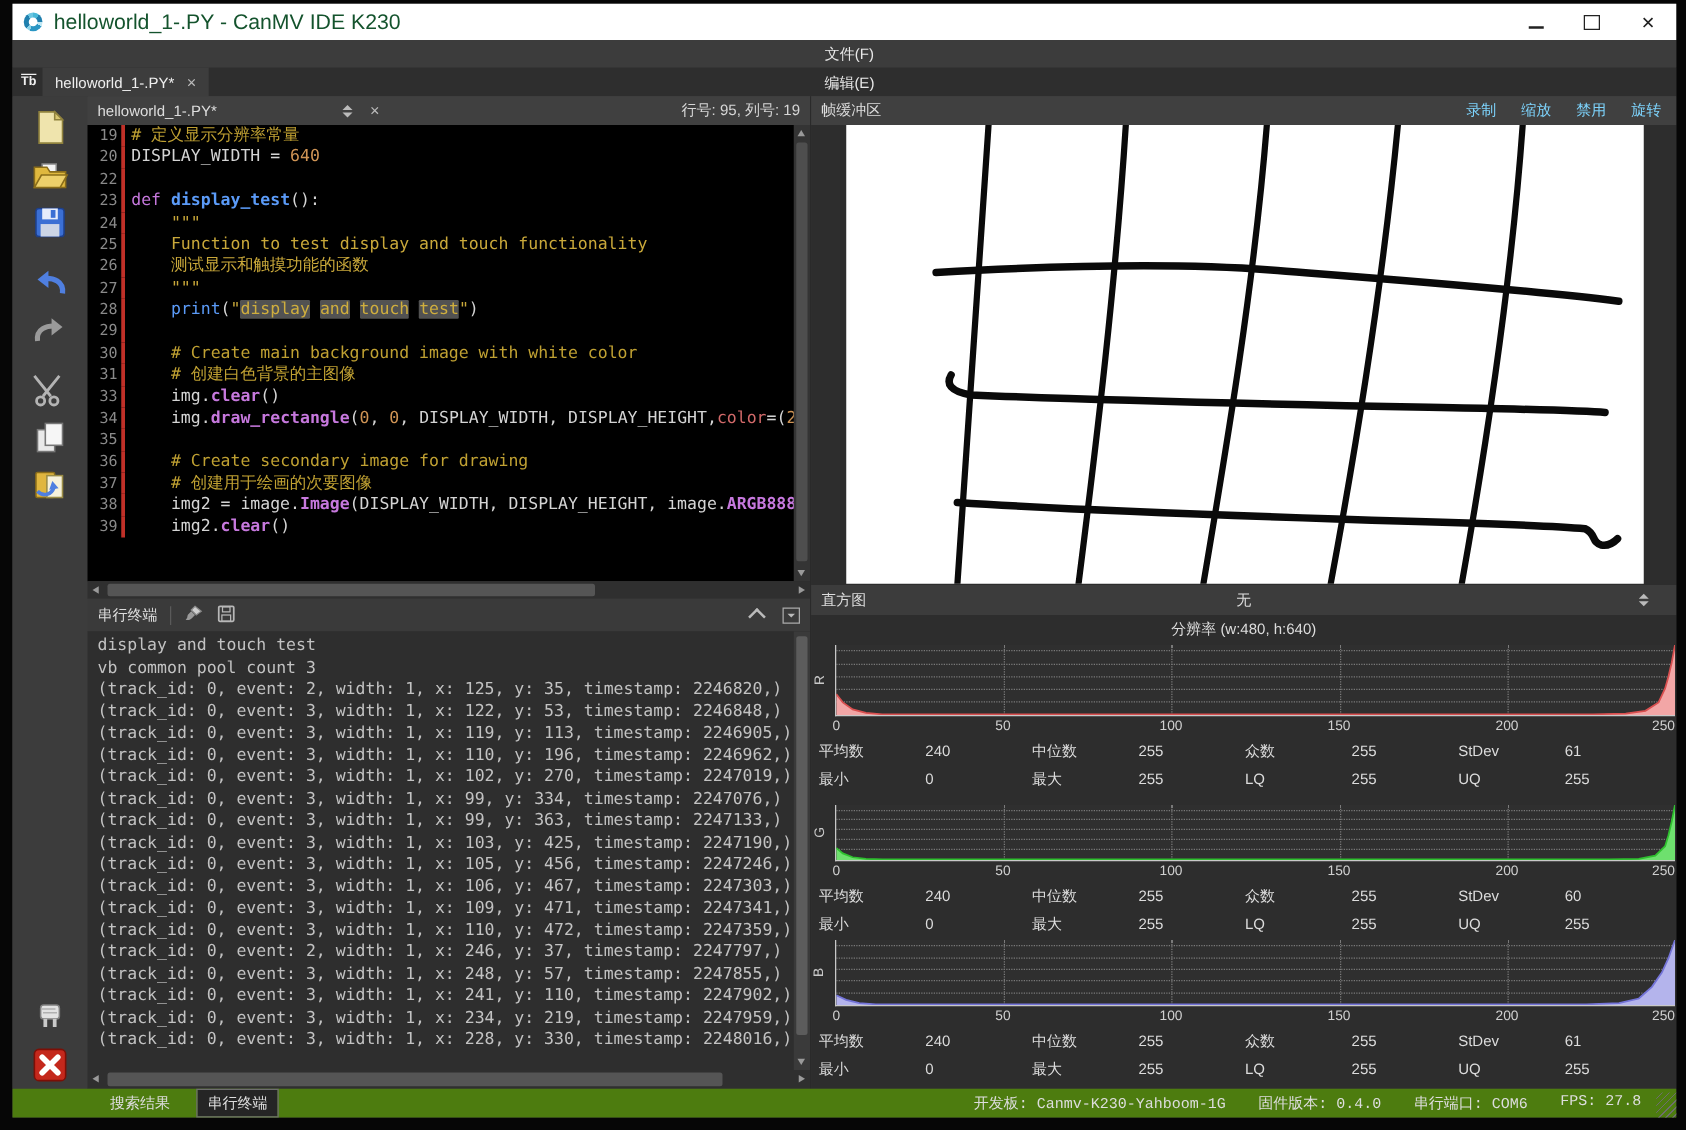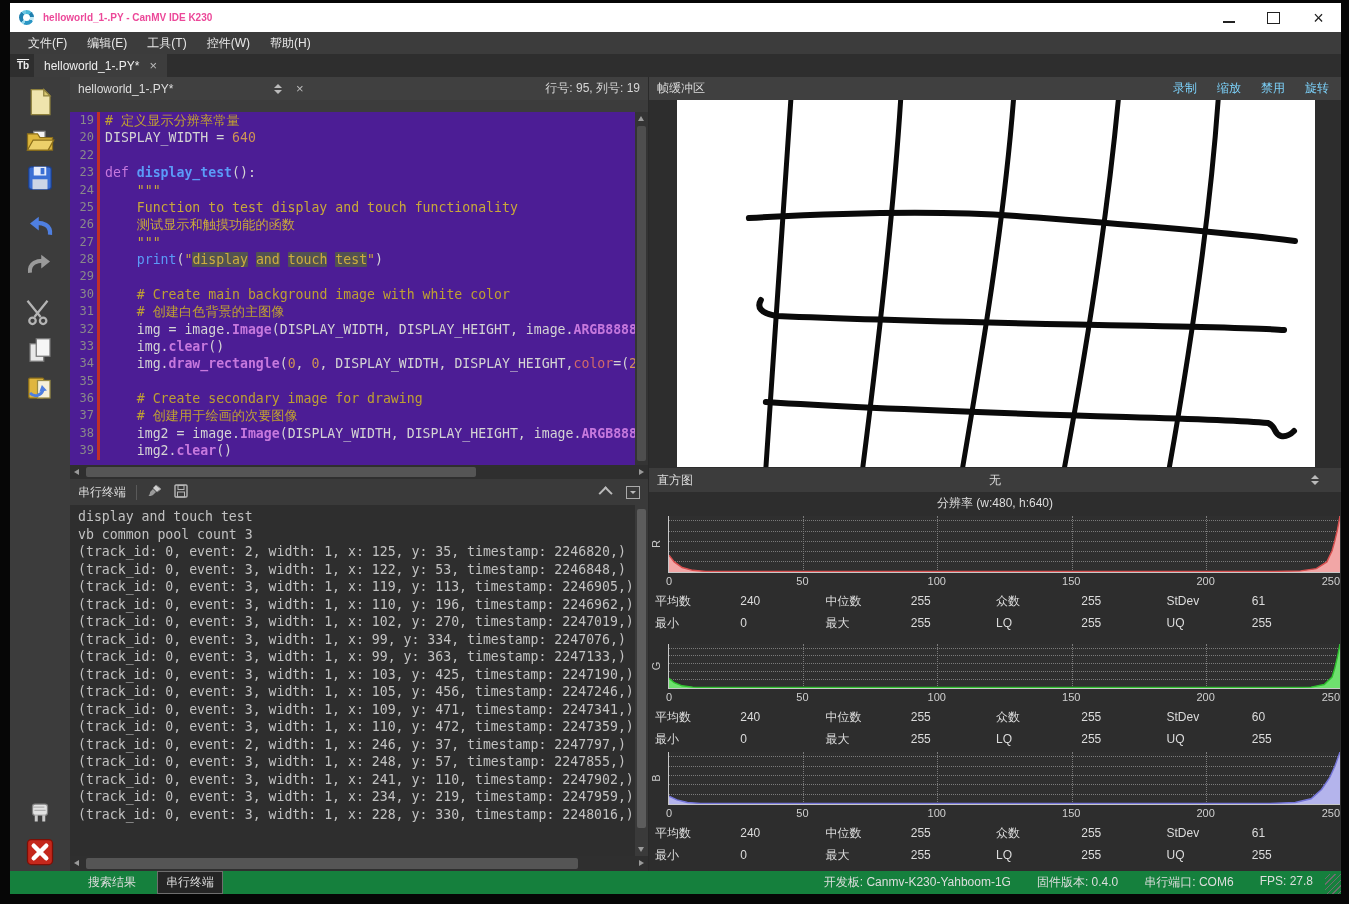--- a/index.html
+++ b/index.html
@@ -5,29 +5,29 @@
   html,body{margin:0;padding:0;}
   body{width:1349px;height:904px;background:#060606;overflow:hidden;position:relative;
        font-family:"Liberation Sans",sans-serif;-webkit-font-smoothing:antialiased;}
   .window{position:absolute;left:10px;top:3px;width:1331px;height:891px;background:#3c3c3c;}
 
   
   .titlebar{height:29px;background:#ffffff;display:flex;align-items:center;padding-left:9px;}
   .logo{width:15px;height:15px;border-radius:50%;position:relative;flex:none;margin-right:9px;
         background:conic-gradient(#49b8d8 0 40deg,#1f7fae 40deg 90deg,#bfe8f4 90deg 118deg,#2a96c4 118deg 200deg,#8fd4ea 200deg 228deg,#1f7fae 228deg 320deg,#6cc6e2 320deg);}
   .logo::after{content:"";position:absolute;inset:4px;background:#fff;border-radius:50%;}
-  .title{font-size:10px;color:#ec4899;font-weight:bold;}
+  .title{font-size:17px;color:#14532d;}
   .win-controls{margin-left:auto;display:flex;height:100%;}
   .wc{width:45px;display:flex;align-items:center;justify-content:center;cursor:default;}
   .min-glyph{width:12px;height:0;border-top:2px solid #222;margin-top:8px;}
   .max-glyph{width:11px;height:10px;border:1.5px solid #222;}
   .close-glyph{font-size:18px;color:#222;line-height:18px;}
 
   
-  .menubar{height:22px;background:#3c3c3c;display:flex;align-items:center;padding-left:8px;font-size:12px;color:#e8e8e8;}
+  .menubar{height:22px;background:#3c3c3c;display:flex;align-items:center;padding-left:8px;font-size:12px;color:#e8e8e8;flex-direction:column;}
   .menu-item{padding:3px 10px;}
   .doctabs{height:23px;background:#2e2e2e;display:flex;align-items:stretch;}
   .filetype-icon{width:18px;display:flex;align-items:center;justify-content:center;color:#f0f0f0;
                  font-weight:bold;font-size:10px;margin:0 2px 0 4px;text-decoration:overline;}
   .doctab{background:#3d3d3d;display:flex;align-items:center;padding:0 10px;font-size:12px;color:#eeeeee;gap:10px;}
   .doctab .tclose{color:#bbbbbb;font-size:13px;}
 
   
   .main{position:absolute;top:74px;left:0;right:0;bottom:23px;}
   .tools{position:absolute;left:0;top:0;width:60px;height:100%;background:#3c3c3c;
@@ -42,21 +42,21 @@
 
   
   .ed-header{height:23px;background:#404040;display:flex;align-items:center;font-size:12px;color:#dddddd;padding:0 8px;}
   .ed-tabname{width:196px;}
   .updown{display:flex;flex-direction:column;gap:2px;margin-right:14px;}
   .tri-u{width:0;height:0;border-left:4px solid transparent;border-right:4px solid transparent;border-bottom:4px solid #bbb;}
   .tri-d{width:0;height:0;border-left:4px solid transparent;border-right:4px solid transparent;border-top:4px solid #bbb;}
   .ed-close{color:#bbbbbb;font-size:13px;}
   .cursor-pos{margin-left:auto;color:#d6d6d6;}
 
-  .code-wrap{position:absolute;top:35px;left:0;right:0;height:365px;background:#4c1d95;overflow:hidden;}
+  .code-wrap{position:absolute;top:23px;left:0;right:0;height:365px;background:#000000;overflow:hidden;}
   .code-line{display:flex;height:17.38px;line-height:17.38px;font-family:"DejaVu Sans Mono",monospace;font-size:13.2px;white-space:pre;}
   .gutter{width:24px;text-align:right;color:#8a8a8a;flex:none;font-size:12px;line-height:17.38px;}
   .chg{width:3px;background:#c03028;margin-left:3px;flex:none;}
   .code-text{padding-left:5px;}
   .tk-cm{color:#bfa032}.tk-st{color:#c9a83a}
   .tk-sh{color:#cfae3e;background:#525252;border-radius:1px;}
   .tk-kw{color:#c678dd}.tk-fn{color:#5b9bf8;font-weight:bold}.tk-bi{color:#5b9bf8}
   .tk-mt{color:#c678dd;font-weight:bold}.tk-nu{color:#cf9455}.tk-ka{color:#d16969}.tk-pl{color:#d4d4d4}
 
   .vscroll{position:absolute;right:0;top:0;width:13px;background:#343434;}
@@ -101,21 +101,21 @@
   .plot{position:relative;margin-left:19px;margin-right:1px;border-left:1px solid #c8c8c8;border-bottom:1px solid #c8c8c8;box-sizing:content-box;background:#2f2f2f;}
   .ch-label{position:absolute;left:-17px;top:50%;transform:translate(0,-50%) rotate(-90deg);font-size:11px;color:#c8c8c8;}
   .gl-h{position:absolute;left:0;right:0;border-top:1px dotted #7a7a7a;}
   .gl-v{position:absolute;top:0;bottom:0;border-left:1px dotted #7a7a7a;}
   .curve{position:absolute;left:0;top:0;width:100%;height:100%;}
   .ticks{position:relative;height:18px;margin-left:19px;margin-right:1px;font-size:11px;color:#d0d0d0;}
   .tick{position:absolute;top:2px;}
   .stats{display:grid;grid-template-columns:repeat(8,1fr);font-size:12px;color:#dcdcdc;padding:0 4px 0 6px;line-height:21.5px;height:43px;}
 
   
-  .bottombar{position:absolute;left:0;right:0;bottom:0;height:23px;background:#15803d;display:flex;align-items:center;font-size:12px;color:#dddddd;}
+  .bottombar{position:absolute;left:0;right:0;bottom:0;height:23px;background:#4d7c0f;display:flex;align-items:center;font-size:12px;color:#dddddd;font-family:Liberation Mono, monospace;}
   .btabs{margin-left:70px;display:flex;gap:14px;}
   .btab{padding:2px 8px;}
   .btab.active{background:#252525;outline:1px solid #6e6e6e;}
   .statusline{margin-left:auto;display:flex;gap:26px;padding-right:28px;}
   .grip{position:absolute;right:0;bottom:0;width:16px;height:20px;
         background:repeating-linear-gradient(135deg,transparent 0 3px,#6e6e6e 3px 4px);}
 </style>
 </head>
 <body>
 
@@ -243,21 +243,20 @@
             <div class="code-line"><span class="gutter">22</span><span class="chg"></span><span class="code-text"></span></div>
             <div class="code-line"><span class="gutter">23</span><span class="chg"></span><span class="code-text"><span class="tk-kw">def </span><span class="tk-fn">display_test</span><span class="tk-pl">():</span></span></div>
             <div class="code-line"><span class="gutter">24</span><span class="chg"></span><span class="code-text"><span class="tk-st">    """</span></span></div>
             <div class="code-line"><span class="gutter">25</span><span class="chg"></span><span class="code-text"><span class="tk-st">    Function to test display and touch functionality</span></span></div>
             <div class="code-line"><span class="gutter">26</span><span class="chg"></span><span class="code-text"><span class="tk-st">    测试显示和触摸功能的函数</span></span></div>
             <div class="code-line"><span class="gutter">27</span><span class="chg"></span><span class="code-text"><span class="tk-st">    """</span></span></div>
             <div class="code-line"><span class="gutter">28</span><span class="chg"></span><span class="code-text"><span class="tk-pl">    </span><span class="tk-bi">print</span><span class="tk-pl">(</span><span class="tk-st">"</span><span class="tk-sh">display</span><span class="tk-st"> </span><span class="tk-sh">and</span><span class="tk-st"> </span><span class="tk-sh">touch</span><span class="tk-st"> </span><span class="tk-sh">test</span><span class="tk-st">"</span><span class="tk-pl">)</span></span></div>
             <div class="code-line"><span class="gutter">29</span><span class="chg"></span><span class="code-text"></span></div>
             <div class="code-line"><span class="gutter">30</span><span class="chg"></span><span class="code-text"><span class="tk-pl">    </span><span class="tk-cm"># Create main background image with white color</span></span></div>
             <div class="code-line"><span class="gutter">31</span><span class="chg"></span><span class="code-text"><span class="tk-pl">    </span><span class="tk-cm"># 创建白色背景的主图像</span></span></div>
-            <div class="code-line"><span class="gutter">32</span><span class="chg"></span><span class="code-text"><span class="tk-pl">    img = image.</span><span class="tk-mt">Image</span><span class="tk-pl">(DISPLAY_WIDTH, DISPLAY_HEIGHT, image.</span><span class="tk-mt">ARGB8888</span></span></div>
             <div class="code-line"><span class="gutter">33</span><span class="chg"></span><span class="code-text"><span class="tk-pl">    img.</span><span class="tk-mt">clear</span><span class="tk-pl">()</span></span></div>
             <div class="code-line"><span class="gutter">34</span><span class="chg"></span><span class="code-text"><span class="tk-pl">    img.</span><span class="tk-mt">draw_rectangle</span><span class="tk-pl">(</span><span class="tk-nu">0</span><span class="tk-pl">, </span><span class="tk-nu">0</span><span class="tk-pl">, DISPLAY_WIDTH, DISPLAY_HEIGHT,</span><span class="tk-ka">color</span><span class="tk-pl">=(</span><span class="tk-nu">2</span></span></div>
             <div class="code-line"><span class="gutter">35</span><span class="chg"></span><span class="code-text"></span></div>
             <div class="code-line"><span class="gutter">36</span><span class="chg"></span><span class="code-text"><span class="tk-pl">    </span><span class="tk-cm"># Create secondary image for drawing</span></span></div>
             <div class="code-line"><span class="gutter">37</span><span class="chg"></span><span class="code-text"><span class="tk-pl">    </span><span class="tk-cm"># 创建用于绘画的次要图像</span></span></div>
             <div class="code-line"><span class="gutter">38</span><span class="chg"></span><span class="code-text"><span class="tk-pl">    img2 = image.</span><span class="tk-mt">Image</span><span class="tk-pl">(DISPLAY_WIDTH, DISPLAY_HEIGHT, image.</span><span class="tk-mt">ARGB888</span></span></div>
             <div class="code-line"><span class="gutter">39</span><span class="chg"></span><span class="code-text"><span class="tk-pl">    img2.</span><span class="tk-mt">clear</span><span class="tk-pl">()</span></span></div>
           </div>
         <div class="vscroll" style="top:0;bottom:0;">
           <span class="a-up sa-u"></span>
@@ -296,20 +295,21 @@
             <div class="term-line">vb common pool count 3</div>
             <div class="term-line">(track_id: 0, event: 2, width: 1, x: 125, y: 35, timestamp: 2246820,)</div>
             <div class="term-line">(track_id: 0, event: 3, width: 1, x: 122, y: 53, timestamp: 2246848,)</div>
             <div class="term-line">(track_id: 0, event: 3, width: 1, x: 119, y: 113, timestamp: 2246905,)</div>
             <div class="term-line">(track_id: 0, event: 3, width: 1, x: 110, y: 196, timestamp: 2246962,)</div>
             <div class="term-line">(track_id: 0, event: 3, width: 1, x: 102, y: 270, timestamp: 2247019,)</div>
             <div class="term-line">(track_id: 0, event: 3, width: 1, x: 99, y: 334, timestamp: 2247076,)</div>
             <div class="term-line">(track_id: 0, event: 3, width: 1, x: 99, y: 363, timestamp: 2247133,)</div>
             <div class="term-line">(track_id: 0, event: 3, width: 1, x: 103, y: 425, timestamp: 2247190,)</div>
             <div class="term-line">(track_id: 0, event: 3, width: 1, x: 105, y: 456, timestamp: 2247246,)</div>
+            <div class="term-line">(track_id: 0, event: 3, width: 1, x: 106, y: 467, timestamp: 2247303,)</div>
             <div class="term-line">(track_id: 0, event: 3, width: 1, x: 109, y: 471, timestamp: 2247341,)</div>
             <div class="term-line">(track_id: 0, event: 3, width: 1, x: 110, y: 472, timestamp: 2247359,)</div>
             <div class="term-line">(track_id: 0, event: 2, width: 1, x: 246, y: 37, timestamp: 2247797,)</div>
             <div class="term-line">(track_id: 0, event: 3, width: 1, x: 248, y: 57, timestamp: 2247855,)</div>
             <div class="term-line">(track_id: 0, event: 3, width: 1, x: 241, y: 110, timestamp: 2247902,)</div>
             <div class="term-line">(track_id: 0, event: 3, width: 1, x: 234, y: 219, timestamp: 2247959,)</div>
             <div class="term-line">(track_id: 0, event: 3, width: 1, x: 228, y: 330, timestamp: 2248016,)</div>
           </div>
         <div class="vscroll" style="top:0;bottom:0;background:#3a3a3a;">
           <span class="vthumb" style="top:4px;bottom:28px;background:#5c5c5c;"></span>

